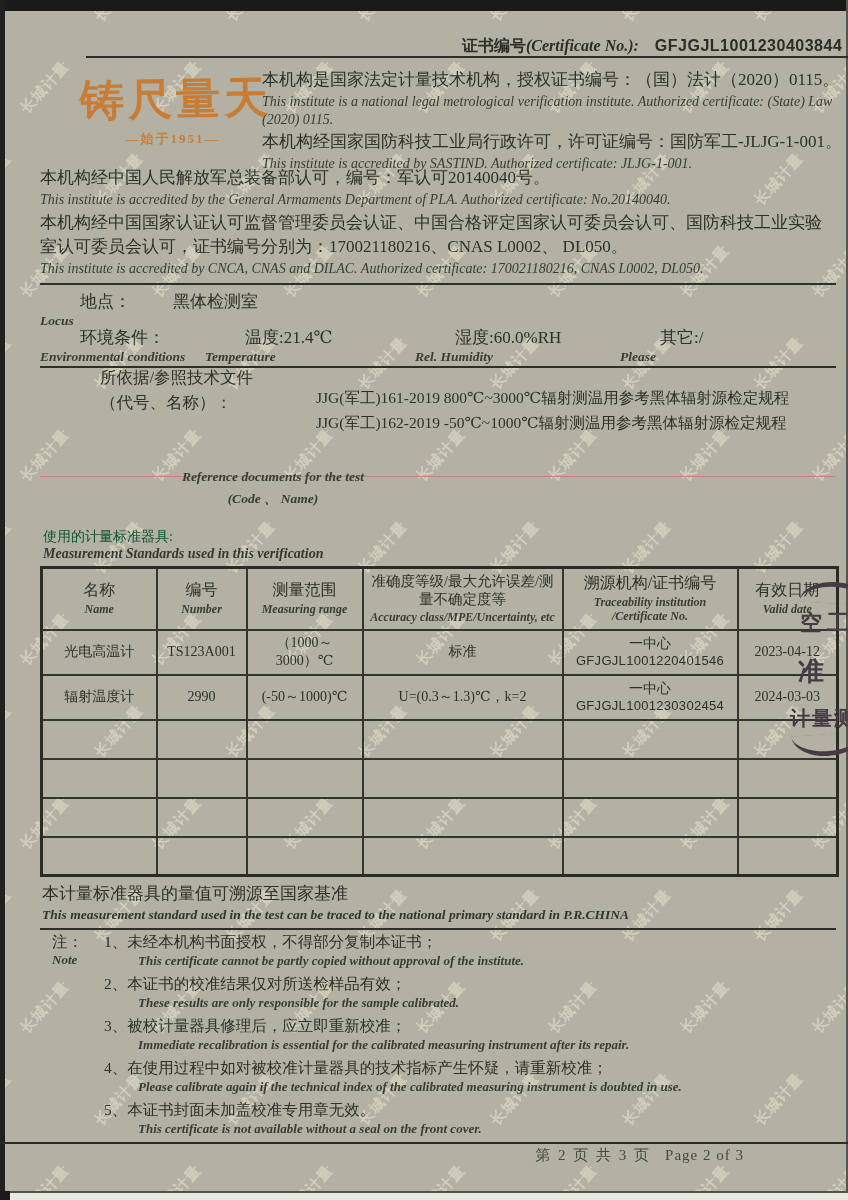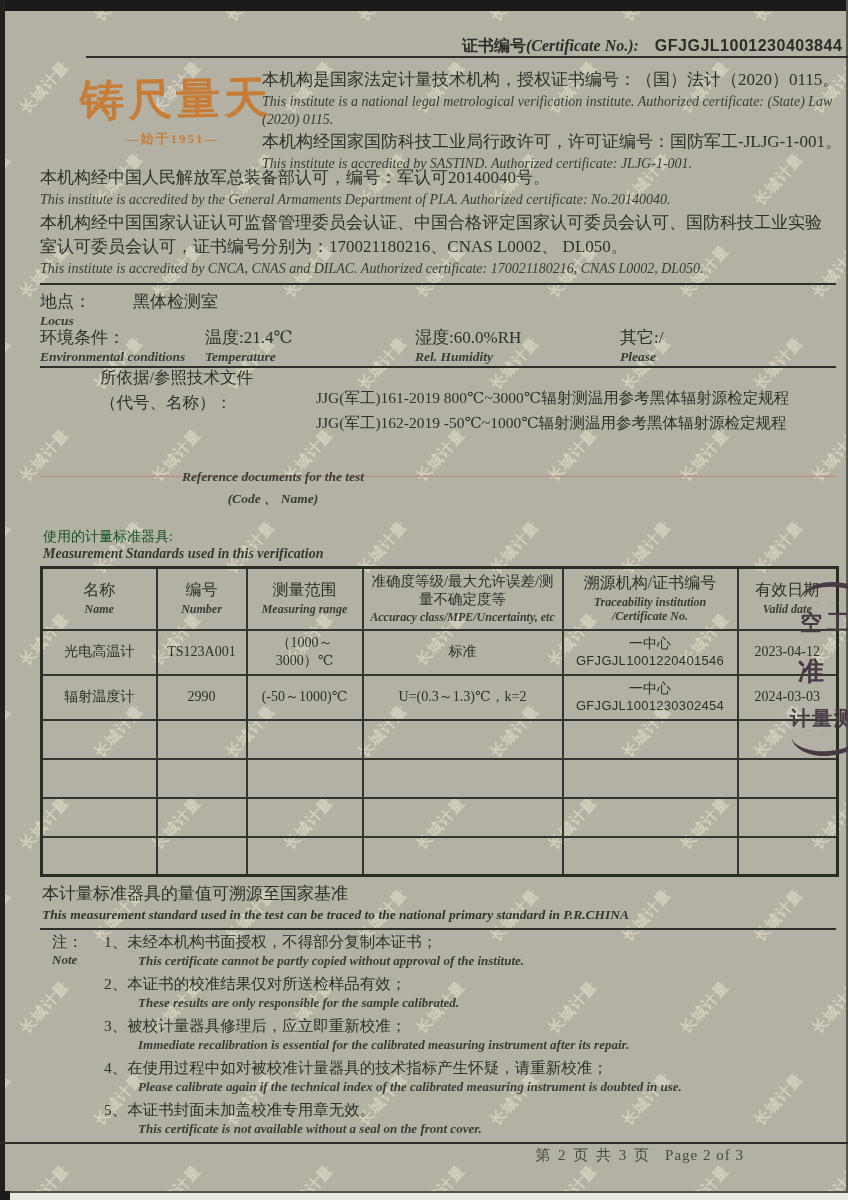--- a/index.html
+++ b/index.html
@@ -49,21 +49,21 @@
 
   
   .zh { font-size: 17px; color: #2e3029; line-height: 1.45; }
   .en { font-style: italic; font-size: 14px; color: #3a3c33; line-height: 1.28; }
   .acc-right { position: absolute; left: 262px; top: 68px; width: 580px; }
   .acc-full { position: absolute; left: 40px; top: 166px; width: 796px; }
   .acc-item { margin-bottom: 2px; }
 
   
   .loc-row { position: absolute; left: 40px; top: 290px; width: 796px; }
-  .pair-zh { font-size: 17px; color: #2e3029; }
+  .pair-zh { font-size: 17px; color: #2e3029; margin-left: 40px; }
   .pair-en { font-style: italic; font-size: 13.5px; font-weight: bold; color: #3a3c33; }
   .env-grid { position: absolute; left: 40px; top: 326px; width: 796px; display: flex; }
   .env-cell { display: flex; flex-direction: column; }
 
   
   .ref-label { position: absolute; left: 100px; top: 366px; width: 190px; text-align: left; font-size: 16.5px; color: #2e3029; line-height: 1.5; }
   .ref-docs { position: absolute; left: 316px; top: 386px; width: 540px; font-size: 15.5px; color: #2e3029; line-height: 1.6; }
   .ref-en { position: absolute; left: 108px; top: 466px; width: 330px; text-align: center; font-style: italic; font-weight: bold; font-size: 13.5px; color: #3a3c33; line-height: 1.6; }
 
   

